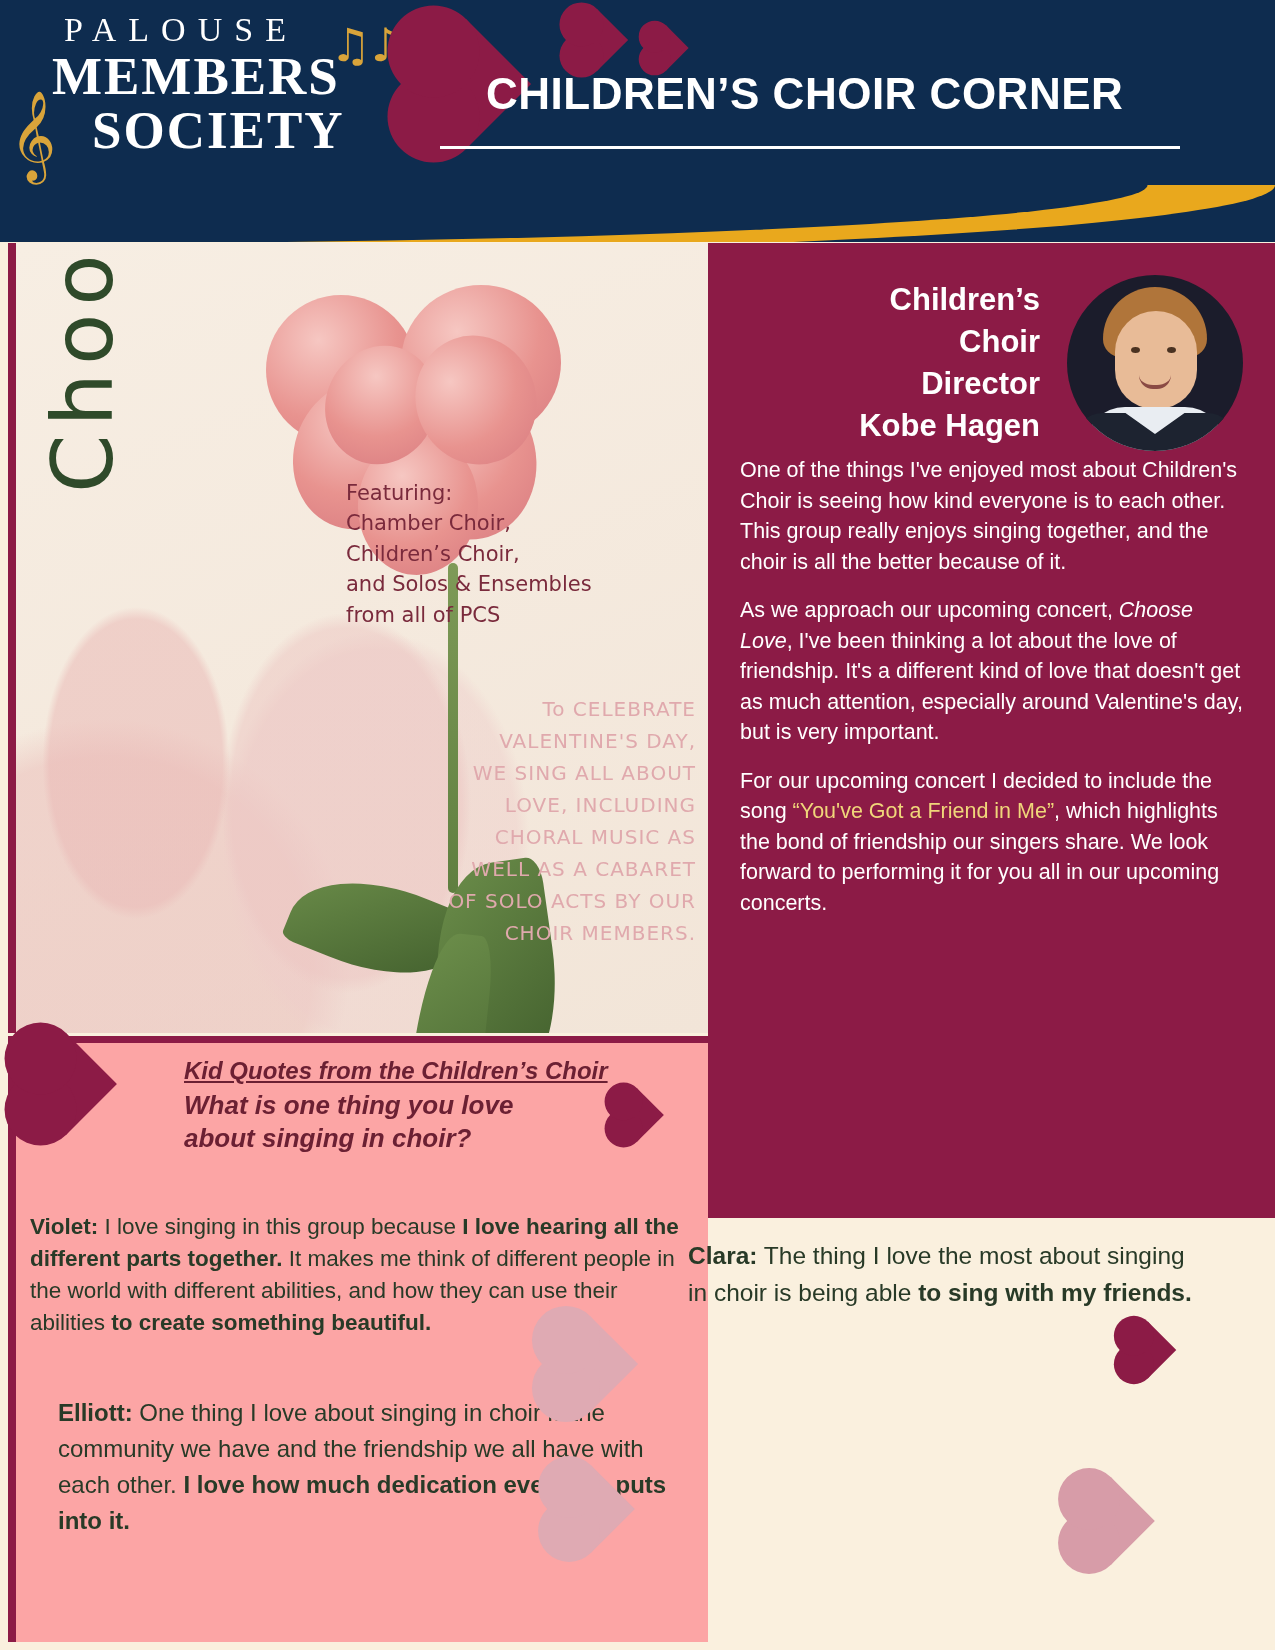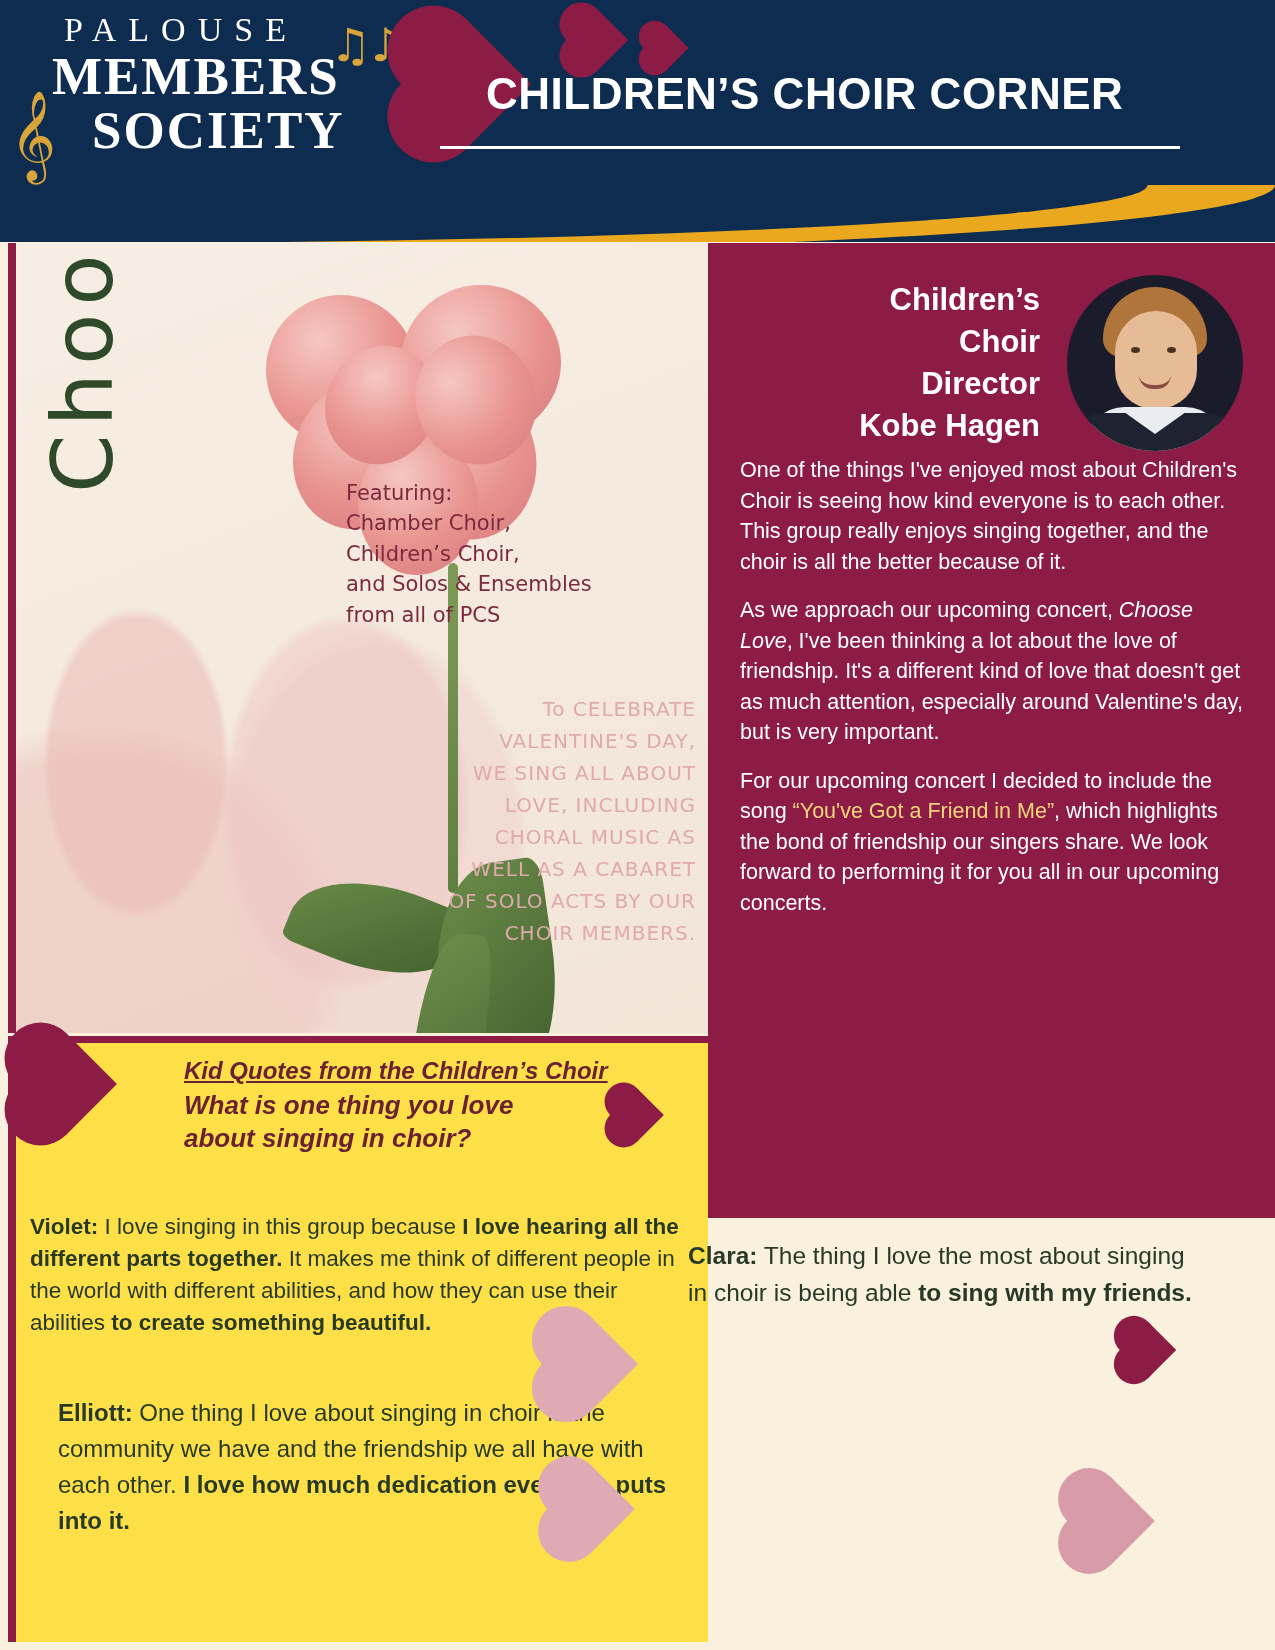--- a/index.html
+++ b/index.html
@@ -163,21 +163,21 @@
     background: #1d2330; border-radius: 30px 30px 0 0;
     clip-path: polygon(0 0, 32% 0, 50% 42%, 68% 0, 100% 0, 100% 100%, 0 100%); }
 
   .dir-body p { font-size: 21.5px; line-height: 1.42; margin-bottom: 18px; }
   .dir-body em { font-style: italic; }
   .highlight { color: #f0d67a; }
 
   
   .quotes-left {
     position: absolute; left: 8px; top: 1036px; width: 700px; height: 606px;
-    background: #fde047; border-top: 7px solid #8c1b46; border-left: 8px solid #8c1b46;
+    background: #fca5a5; border-top: 7px solid #8c1b46; border-left: 8px solid #8c1b46;
     padding: 14px 18px 0 18px;
   }
   .kq-title {
     margin-left: 150px; color: #6b2033; font-size: 24px; font-style: italic;
     text-decoration: underline; font-weight: 600;
   }
   .kq-sub {
     margin-left: 150px; margin-top: 4px; color: #6b2033; font-size: 26px;
     font-weight: 700; font-style: italic; line-height: 1.25;
   }

